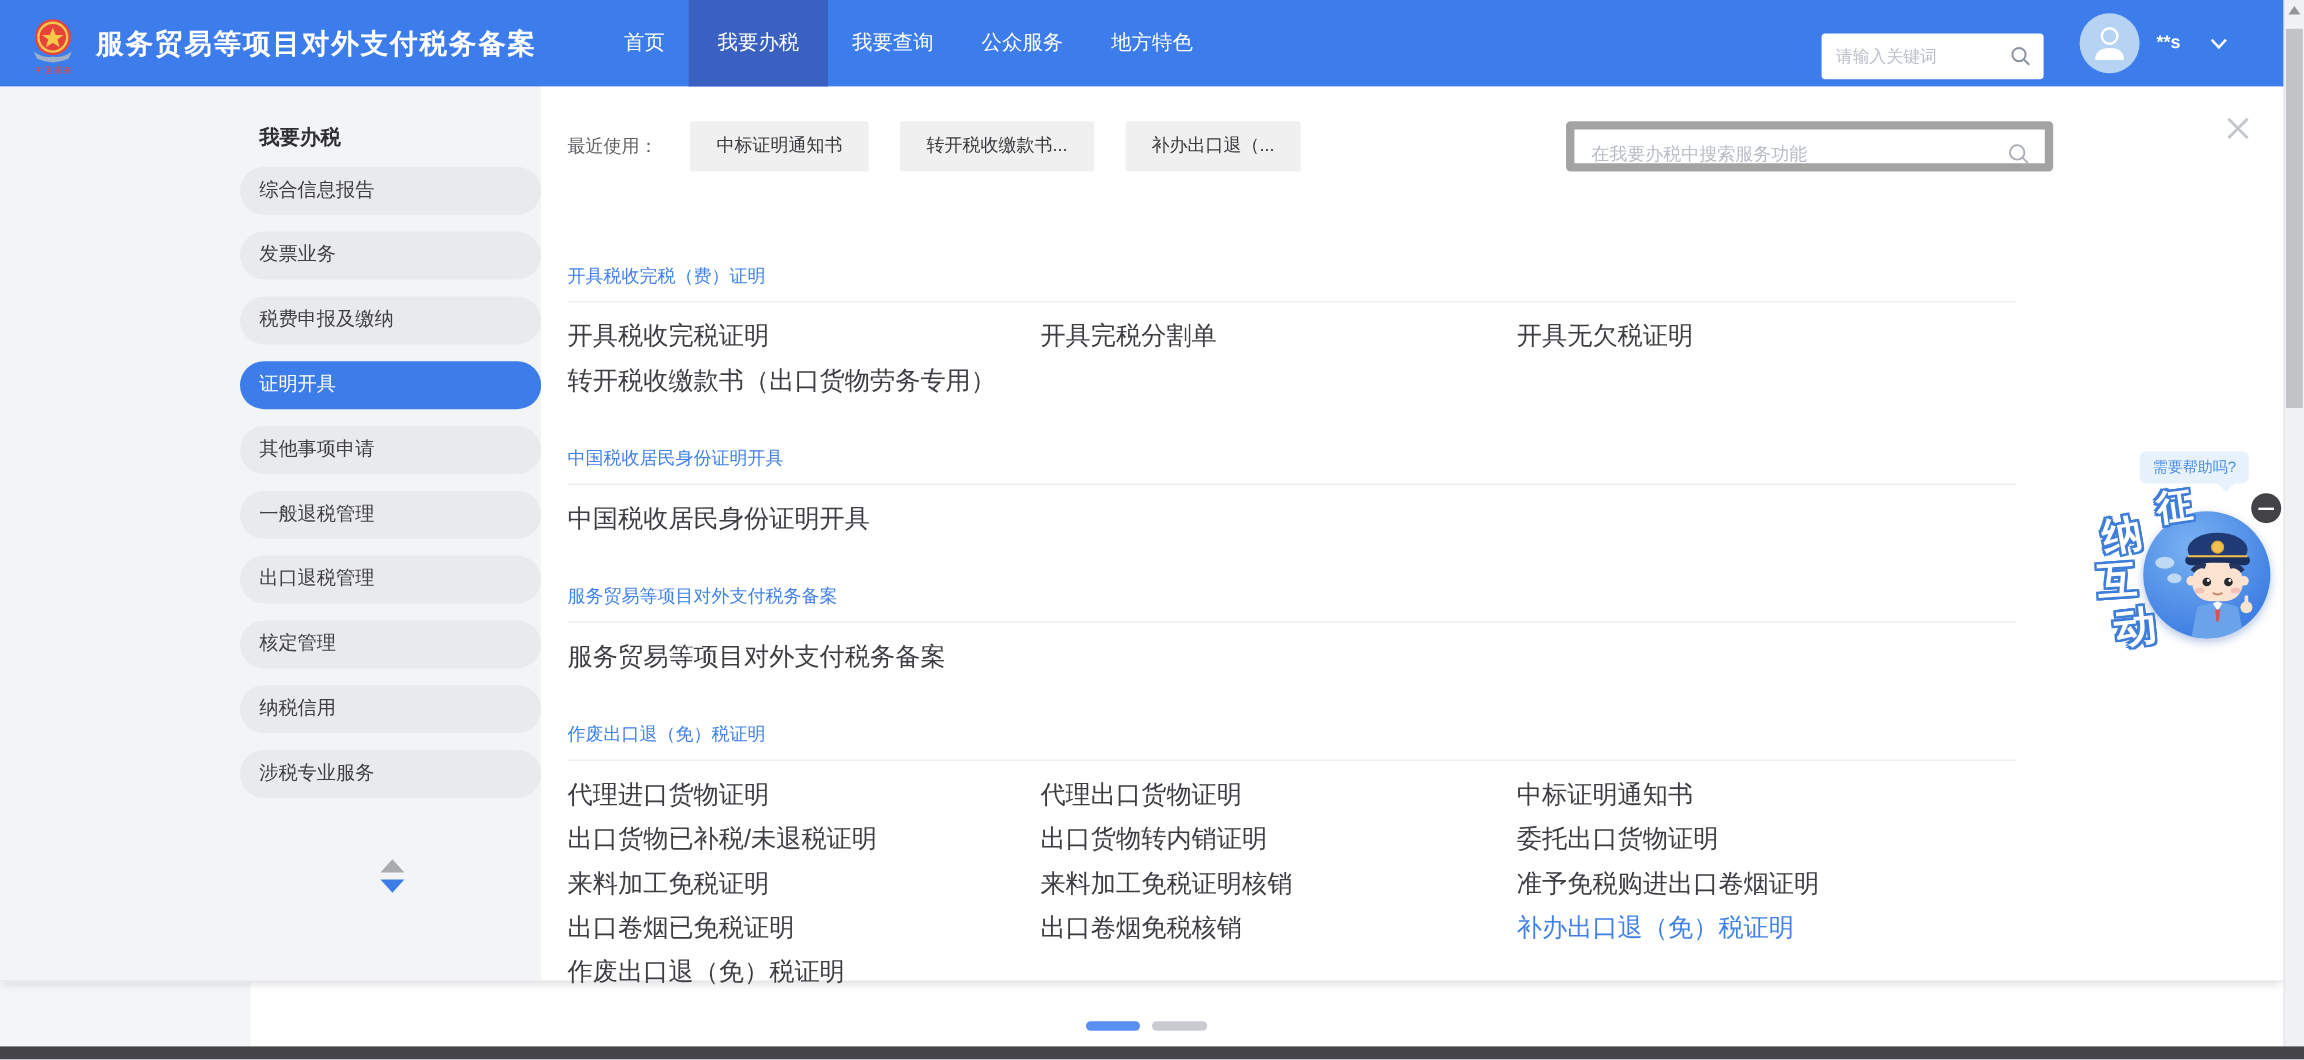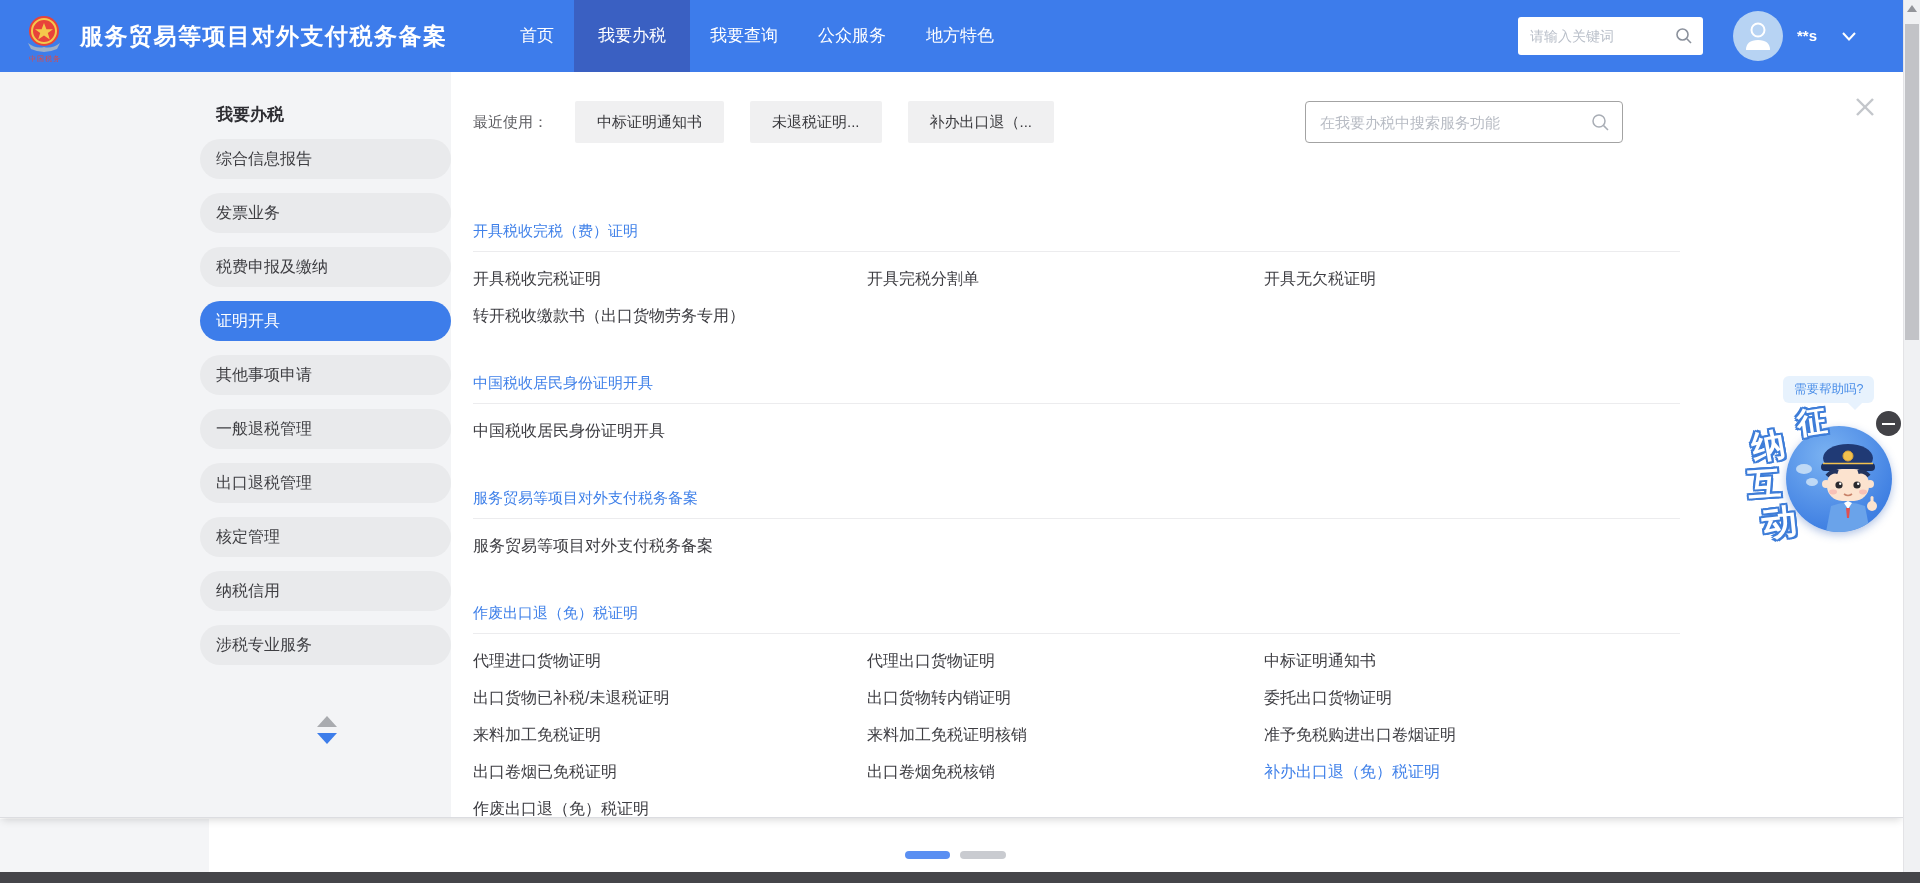--- a/index.html
+++ b/index.html
@@ -7,21 +7,21 @@
   body { position:relative; background:#fff; font-family:"Liberation Sans","DejaVu Sans",sans-serif; }
 
   
   .topbar { position:absolute; left:0; top:0; width:1920px; height:72px; background:#3d7ceb; z-index:30; }
   .logo { position:absolute; left:24px; top:13px; width:40px; height:40px; }
   .logo-caption { position:absolute; left:24px; top:54px; width:42px; text-align:center; font-size:7px; color:#e8473c; letter-spacing:1px; }
   .brand-title { position:absolute; left:80px; top:0; line-height:72px; color:#fff; font-size:23px; font-weight:bold; letter-spacing:1.5px; }
   .nav { position:absolute; left:500px; top:0; height:92px; display:flex; }
   .nav-item { height:72px; line-height:72px; padding:0 20px; color:#fff; font-size:17px; cursor:pointer; }
   .nav-item.active { background:#3a60c2; padding:0 24px; }
-  .hdr-search { position:absolute; left:1518px; top:17px; width:185px; height:38px; background:#fff; border-radius:3px;text-decoration:underline; }
+  .hdr-search { position:absolute; left:1518px; top:28px; width:185px; height:38px; background:#fff; border-radius:3px;text-decoration:underline; }
   .hdr-search input { position:absolute; left:12px; top:0; width:140px; height:38px; border:0; outline:0; font-size:14px; color:#333; background:transparent; }
   .hdr-search input::placeholder { color:#b9bfc9; }
   .hdr-search svg { position:absolute; right:10px; top:10px; }
   .avatar { position:absolute; left:1733px; top:11px; width:50px; height:50px; border-radius:50%; background:#b7d3f3; cursor:pointer; }
   .avatar svg { position:absolute; left:9px; top:8px; }
   .username { position:absolute; left:1797px; top:0; line-height:72px; color:#fff; font-size:15px; font-weight:bold; cursor:pointer; }
   .chev { position:absolute; left:1842px; top:32px; }
 
   
   .panel { position:absolute; left:0; top:72px; width:1903px; height:746px; background:#fff; border-bottom:1px solid #dcdde1; box-shadow:0 4px 8px -2px rgba(0,0,0,.15); z-index:10; }
@@ -31,31 +31,31 @@
   .pill { width:251px; height:40px; border-radius:21px; background:#e9eaec; margin-bottom:14px; line-height:40px; padding-left:16px; font-size:16px; color:#3e3e42; cursor:pointer; }
   .pill.active { background:#3d7dea; color:#fff; }
   .sb-arrows { position:absolute; left:313px; top:644px; width:28px; }
   .tri-up { width:0; height:0; margin:0 auto 6px; border-left:10px solid transparent; border-right:10px solid transparent; border-bottom:11px solid #a9abaf; cursor:pointer; }
   .tri-down { width:0; height:0; margin:0 auto; border-left:10px solid transparent; border-right:10px solid transparent; border-top:11px solid #3d7dea; cursor:pointer; }
 
   .content { position:absolute; left:451px; top:0; right:0; height:100%; background:#fff; }
   .recent-row { position:absolute; left:22px; top:29px; height:42px; display:flex; align-items:center; }
   .recent-label { font-size:15px; color:#5f5f63; margin-right:27px; }
   .recent-btn { height:42px; line-height:42px; padding:0 22px; background:#f0f0f1; border:0; border-radius:2px; font-size:15px; color:#38383c; margin-right:26px; cursor:pointer; font-family:inherit; }
-  .c-search { position:absolute; left:854px; top:29px; width:318px; height:42px; border:1px solid #a3a3a3; border-radius:4px; background:#fff; }
+  .c-search { position:absolute; left:854px; top:29px; width:406px; height:42px; border:7px solid #a3a3a3; border-radius:4px; background:#fff; }
   .c-search input { position:absolute; left:14px; top:0; width:310px; height:40px; border:0; outline:0; font-size:15px; color:#333; background:transparent; }
   .c-search input::placeholder { color:#b8bcc4; }
   .c-search svg { position:absolute; right:12px; top:11px; }
   .close-x { position:absolute; left:1402px; top:23px; width:24px; height:24px; cursor:pointer; }
 
   .sections { position:absolute; left:22px; top:105px; width:1207px;margin-top:44px; }
   .sec h3 { font-size:15px; font-weight:normal; color:#4081e9; line-height:20px; cursor:pointer; }
   .divider { height:1px; background:#ececee; margin:10px 0 9px; }
   .sec-grid { display:grid; grid-template-columns:394px 397px 1fr; grid-auto-rows:37px; align-items:center; }
-  .svc { font-size:16px; color:#3d3d42; cursor:pointer; }
+  .svc { font-size:21px; color:#3d3d42; cursor:pointer; }
   .svc.hl { color:#4081e9; }
   .sec + .sec { margin-top:38px; }
 
   
   .below { position:absolute; left:0; top:819px; width:1920px; height:53px; background:#fff; z-index:5; }
   .below-strip { position:absolute; left:0; top:0; width:209px; height:53px; background:#f4f5f7; }
   .pag-blue { position:absolute; left:905px; top:32px; width:45px; height:8px; border-radius:4px; background:#5a8ff2; cursor:pointer; }
   .pag-gray { position:absolute; left:960px; top:32px; width:46px; height:8px; border-radius:4px; background:#c9cbd0; cursor:pointer; }
   .bottombar { position:absolute; left:0; top:872px; width:1920px; height:11px; background:#454549; z-index:40; }
 
@@ -139,21 +139,21 @@
       <div class="tri-up"></div>
       <div class="tri-down"></div>
     </div>
   </aside>
 
   <main class="content">
 
     <div class="recent-row">
       <span class="recent-label">最近使用：</span>
       <button class="recent-btn">中标证明通知书</button>
-      <button class="recent-btn">未退税证明...</button>
+      <button class="recent-btn">转开税收缴款书...</button>
       <button class="recent-btn">补办出口退（...</button>
     </div>
 
     <div class="c-search">
       <input type="text" placeholder="在我要办税中搜索服务功能" style="">
       <svg width="19" height="19" viewBox="0 0 19 19">
         <circle cx="8" cy="8" r="6" fill="none" stroke="#a8adb5" stroke-width="1.5"></circle>
         <line x1="12.6" y1="12.6" x2="17" y2="17" stroke="#a8adb5" stroke-width="1.5"></line>
       </svg>
     </div>

